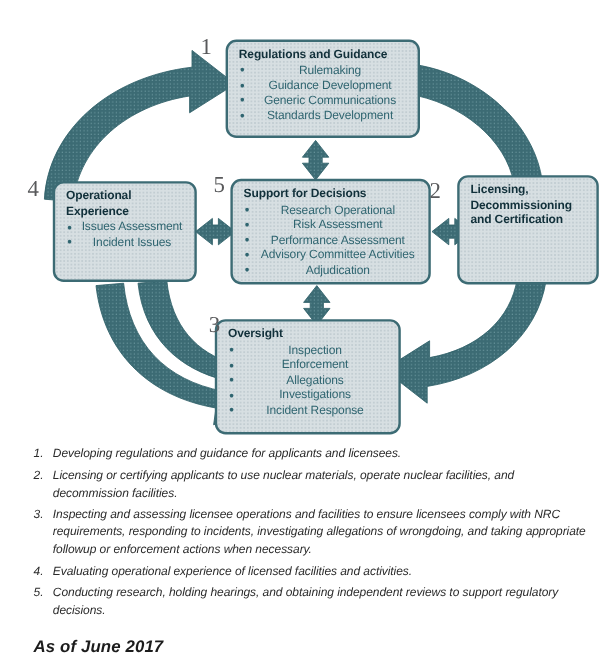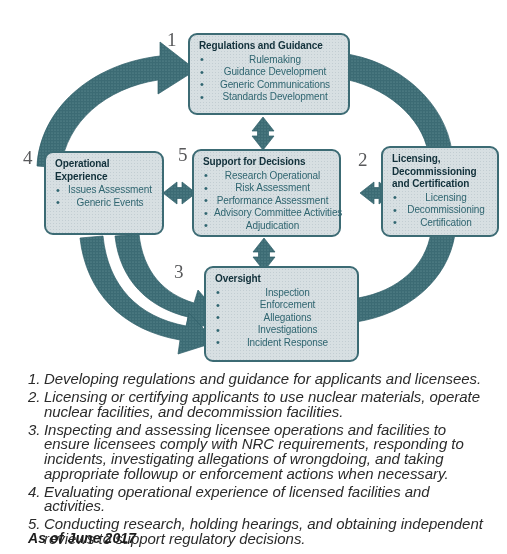--- a/index.html
+++ b/index.html
@@ -56,40 +56,40 @@
     font-family:"Liberation Serif", serif;
     font-size:19px;
     color:#58595b;
     z-index:4;
     line-height:19px;
   }
 
   
   #box-regulations{left:188px;top:33px;width:162px;height:82px;}
   #box-licensing{left:381px;top:146px;width:118px;height:91px;}
-  #box-oversight{left:204px;top:266px;width:155px;height:96px;}
+  #box-oversight{left:179px;top:266px;width:155px;height:96px;}
   #box-operational{left:44px;top:151px;width:120px;height:84px;}
-  #box-support{left:192px;top:149px;width:149px;height:88px;}
+  #box-support{left:192px;top:149px;width:167px;height:88px;}
 
   #num-1{left:167px;top:30px;}
   #num-2{left:358px;top:150px;}
   #num-3{left:174px;top:262px;}
   #num-4{left:23px;top:148px;}
   #num-5{left:178px;top:145px;}
 
   
   #notes{position:absolute;left:0;top:372px;width:507px;height:182px;}
   ol.notes{
     margin:0;padding:0 14px 0 28px;list-style:none;counter-reset:n;
   }
   ol.notes li{
     position:relative;
     counter-increment:n;
     font-style:italic;
-    font-size:15px;
+    font-size:10px;
     line-height:14.6px;
     color:#2b2b2b;
     margin-bottom:3.5px;
     padding-left:16px;
     letter-spacing:-0.05px;
   }
   ol.notes li:before{
     content:counter(n) ".";
     position:absolute;left:0;top:0;
     font-style:italic;
@@ -186,43 +186,38 @@
       <ul>
         <li>Rulemaking</li>
         <li>Guidance Development</li>
         <li>Generic Communications</li>
         <li>Standards Development</li>
       </ul>
     </div>
 
     <div class="box" id="box-licensing">
       <h3>Licensing, Decommissioning and Certification</h3>
-      <ul>
-        <li>Licensing</li>
-        <li>Decommissioning</li>
-        <li>Certification</li>
-      </ul>
     </div>
 
     <div class="box" id="box-oversight">
       <h3>Oversight</h3>
       <ul>
         <li>Inspection</li>
         <li>Enforcement</li>
         <li>Allegations</li>
         <li>Investigations</li>
         <li>Incident Response</li>
       </ul>
     </div>
 
     <div class="box" id="box-operational">
       <h3>Operational Experience</h3>
       <ul>
         <li>Issues Assessment</li>
-        <li>Generic Events</li>
+        <li>Incident Issues</li>
       </ul>
     </div>
 
     <div class="box" id="box-support">
       <h3>Support for Decisions</h3>
       <ul>
         <li>Research Operational</li>
         <li>Risk Assessment</li>
         <li>Performance Assessment</li>
         <li>Advisory Committee Activities</li>

